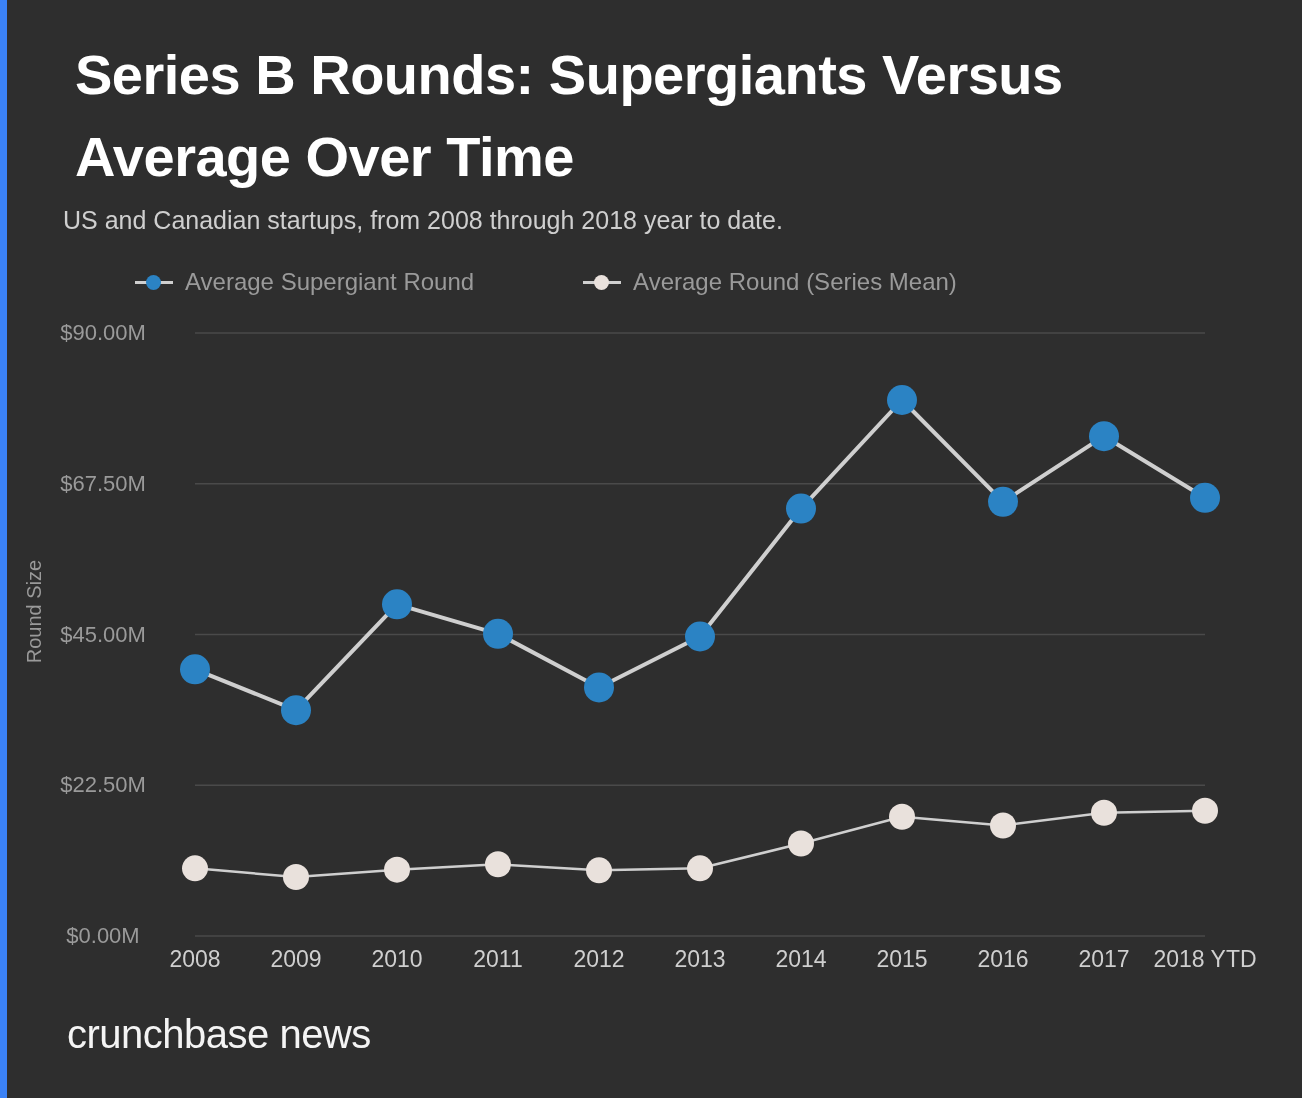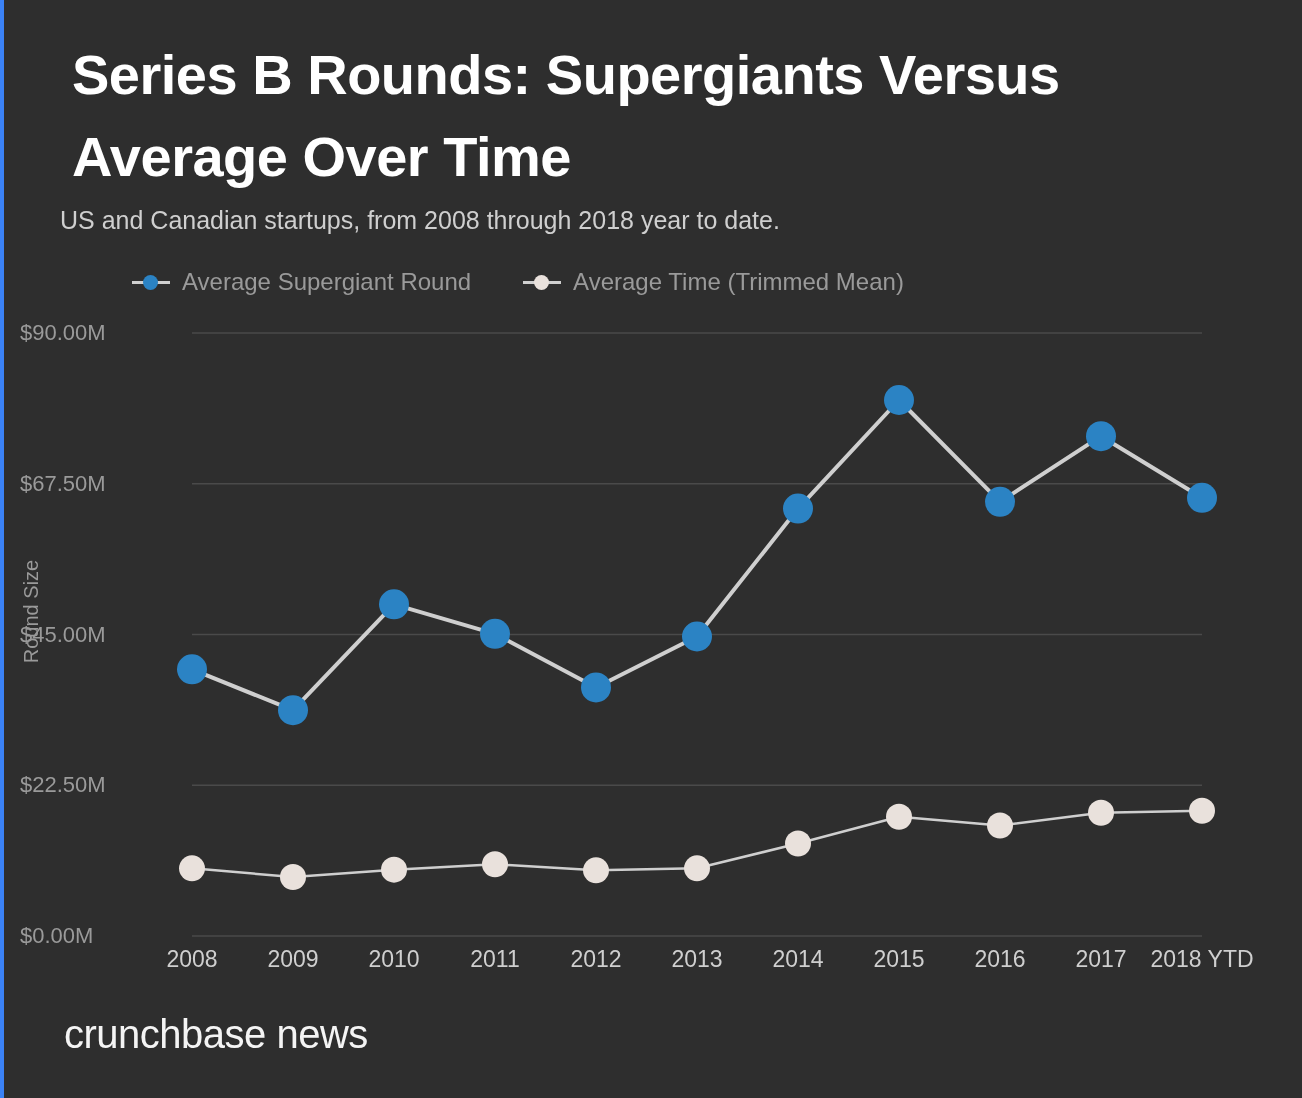--- a/index.html
+++ b/index.html
@@ -5,21 +5,21 @@
   html, body {
     margin: 0;
     padding: 0;
     background: #2b2b2b;
   }
   #root {
     position: relative;
     width: 1302px;
     height: 1098px;
     background: #2e2e2e;
-    border-left: 4px solid #3b82f6;
+    border-left: 7px solid #3b82f6;
     box-sizing: border-box;
     overflow: hidden;
     font-family: "Liberation Sans", sans-serif;
   }
   #chart-title {
     position: absolute;
     left: 68px;
     top: 34px;
     width: 1130px;
     font-size: 56px;
@@ -35,21 +35,21 @@
     font-size: 25px;
     color: #cfcfcf;
     font-weight: normal;
   }
   #legend {
     position: absolute;
     left: 128px;
     top: 268px;
     display: flex;
     align-items: flex-start;
-    gap: 52px;
+    gap: 109px;
   }
   .legend-item {
     display: flex;
     align-items: center;
     gap: 12px;
   }
   .legend-swatch {
     position: relative;
     width: 38px;
     height: 16px;
@@ -89,21 +89,21 @@
     transform: rotate(-90deg);
     transform-origin: center;
     font-size: 20px;
     color: #9a9a9a;
     white-space: nowrap;
   }
   .ytick {
     position: absolute;
     right: 0;
     width: 160px;
-    text-align: left;
+    text-align: center;
     font-size: 22px;
     color: #9a9a9a;
     transform: translateY(-50%);
   }
   .xtick {
     position: absolute;
     font-size: 23px;
     color: #cfcfcf;
     transform: translateX(-50%);
     white-space: nowrap;
@@ -132,21 +132,21 @@
         <span class="seg"></span>
         <span class="dot" style="background:#2b83c4"></span>
       </span>
       <span class="legend-label">Average Supergiant Round</span>
     </div>
     <div class="legend-item">
       <span class="legend-swatch">
         <span class="seg"></span>
         <span class="dot" style="background:#e9e1dc"></span>
       </span>
-      <span class="legend-label">Average Time (Trimmed Mean)</span>
+      <span class="legend-label">Average Round (Series Mean)</span>
     </div>
   </div>
 
   <div id="plot">
     <div class="axis-label-y">Round Size</div>
     <svg id="svg-plot" width="1302" height="1098">
         <line x1="188" y1="936" x2="1198" y2="936" stroke="#4a4a4a" stroke-width="1.5"></line>
         <line x1="188" y1="785.25" x2="1198" y2="785.25" stroke="#4a4a4a" stroke-width="1.5"></line>
         <line x1="188" y1="634.5" x2="1198" y2="634.5" stroke="#4a4a4a" stroke-width="1.5"></line>
         <line x1="188" y1="483.75" x2="1198" y2="483.75" stroke="#4a4a4a" stroke-width="1.5"></line>

